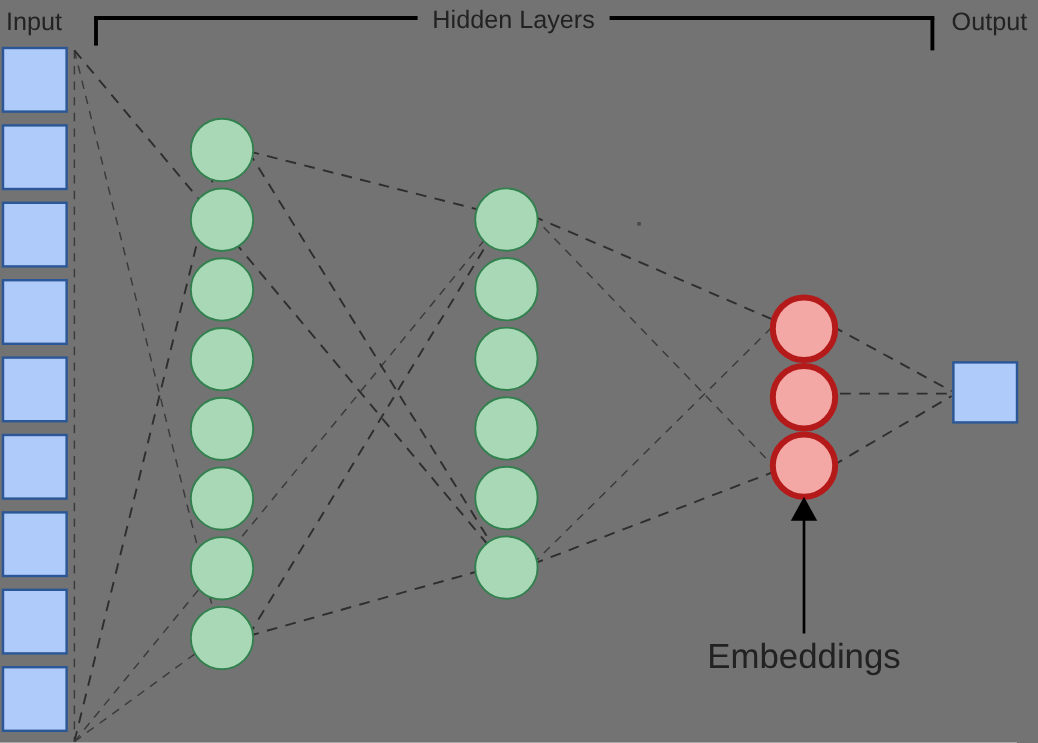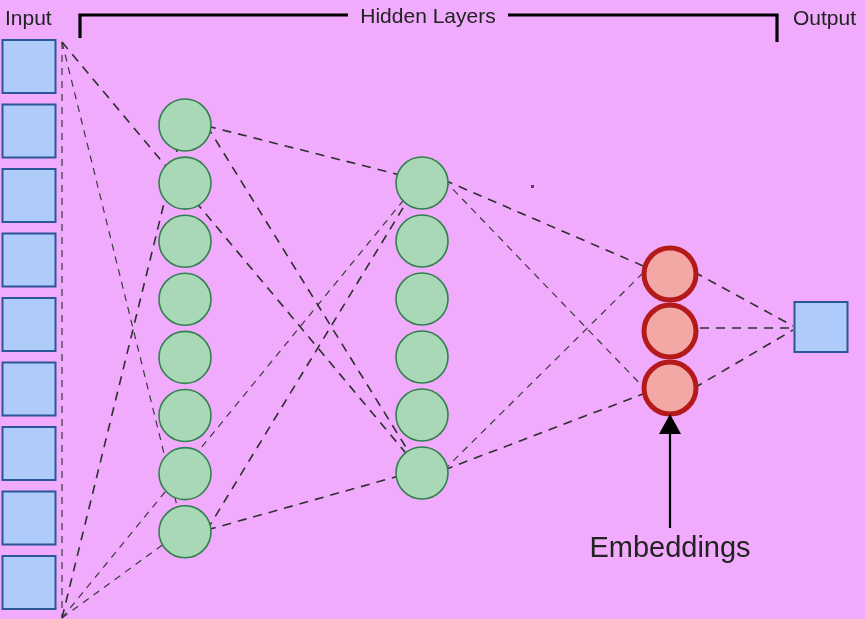--- a/index.html
+++ b/index.html
@@ -8,21 +8,21 @@
     background: #ffffff;
   }
   body {
     font-family: "Liberation Sans", sans-serif;
     -webkit-font-smoothing: antialiased;
   }
   #canvas {
     position: relative;
     width: 865px;
     height: 619px;
-    background: #f0abfc;
+    background: #737373;
     overflow: hidden;
   }
   #diagram-svg {
     position: absolute;
     left: 0;
     top: 0;
     width: 865px;
     height: 619px;
   }
   .label-text {

